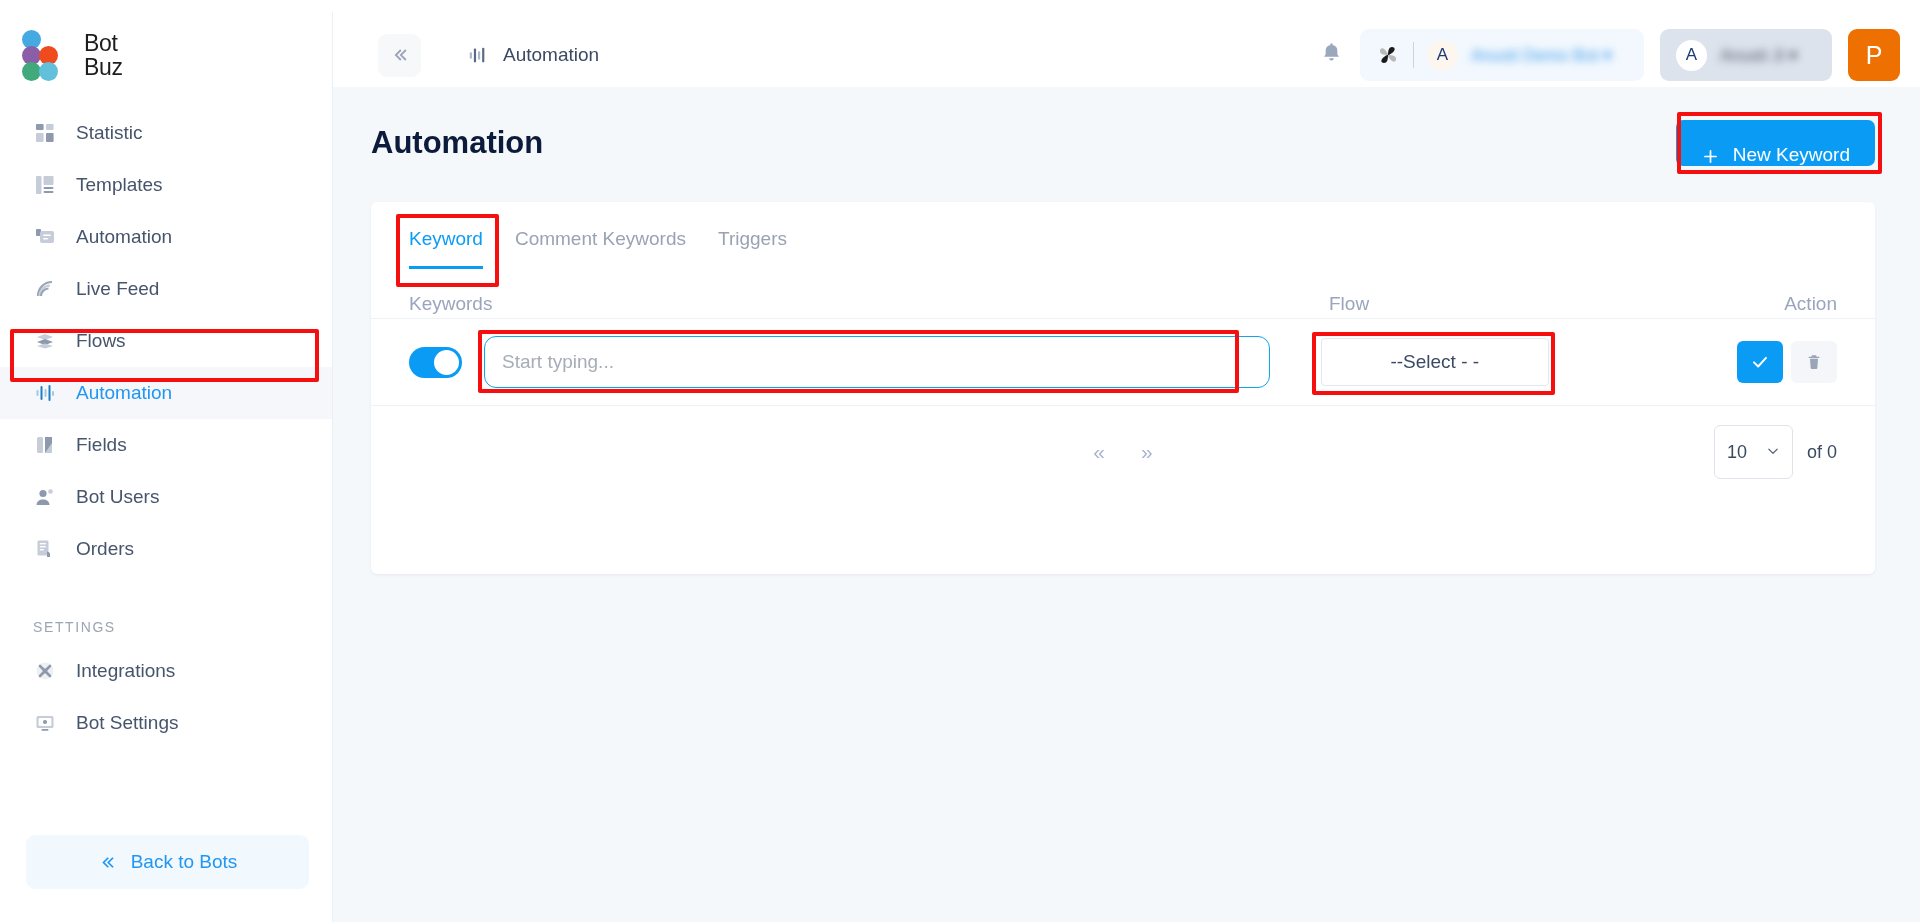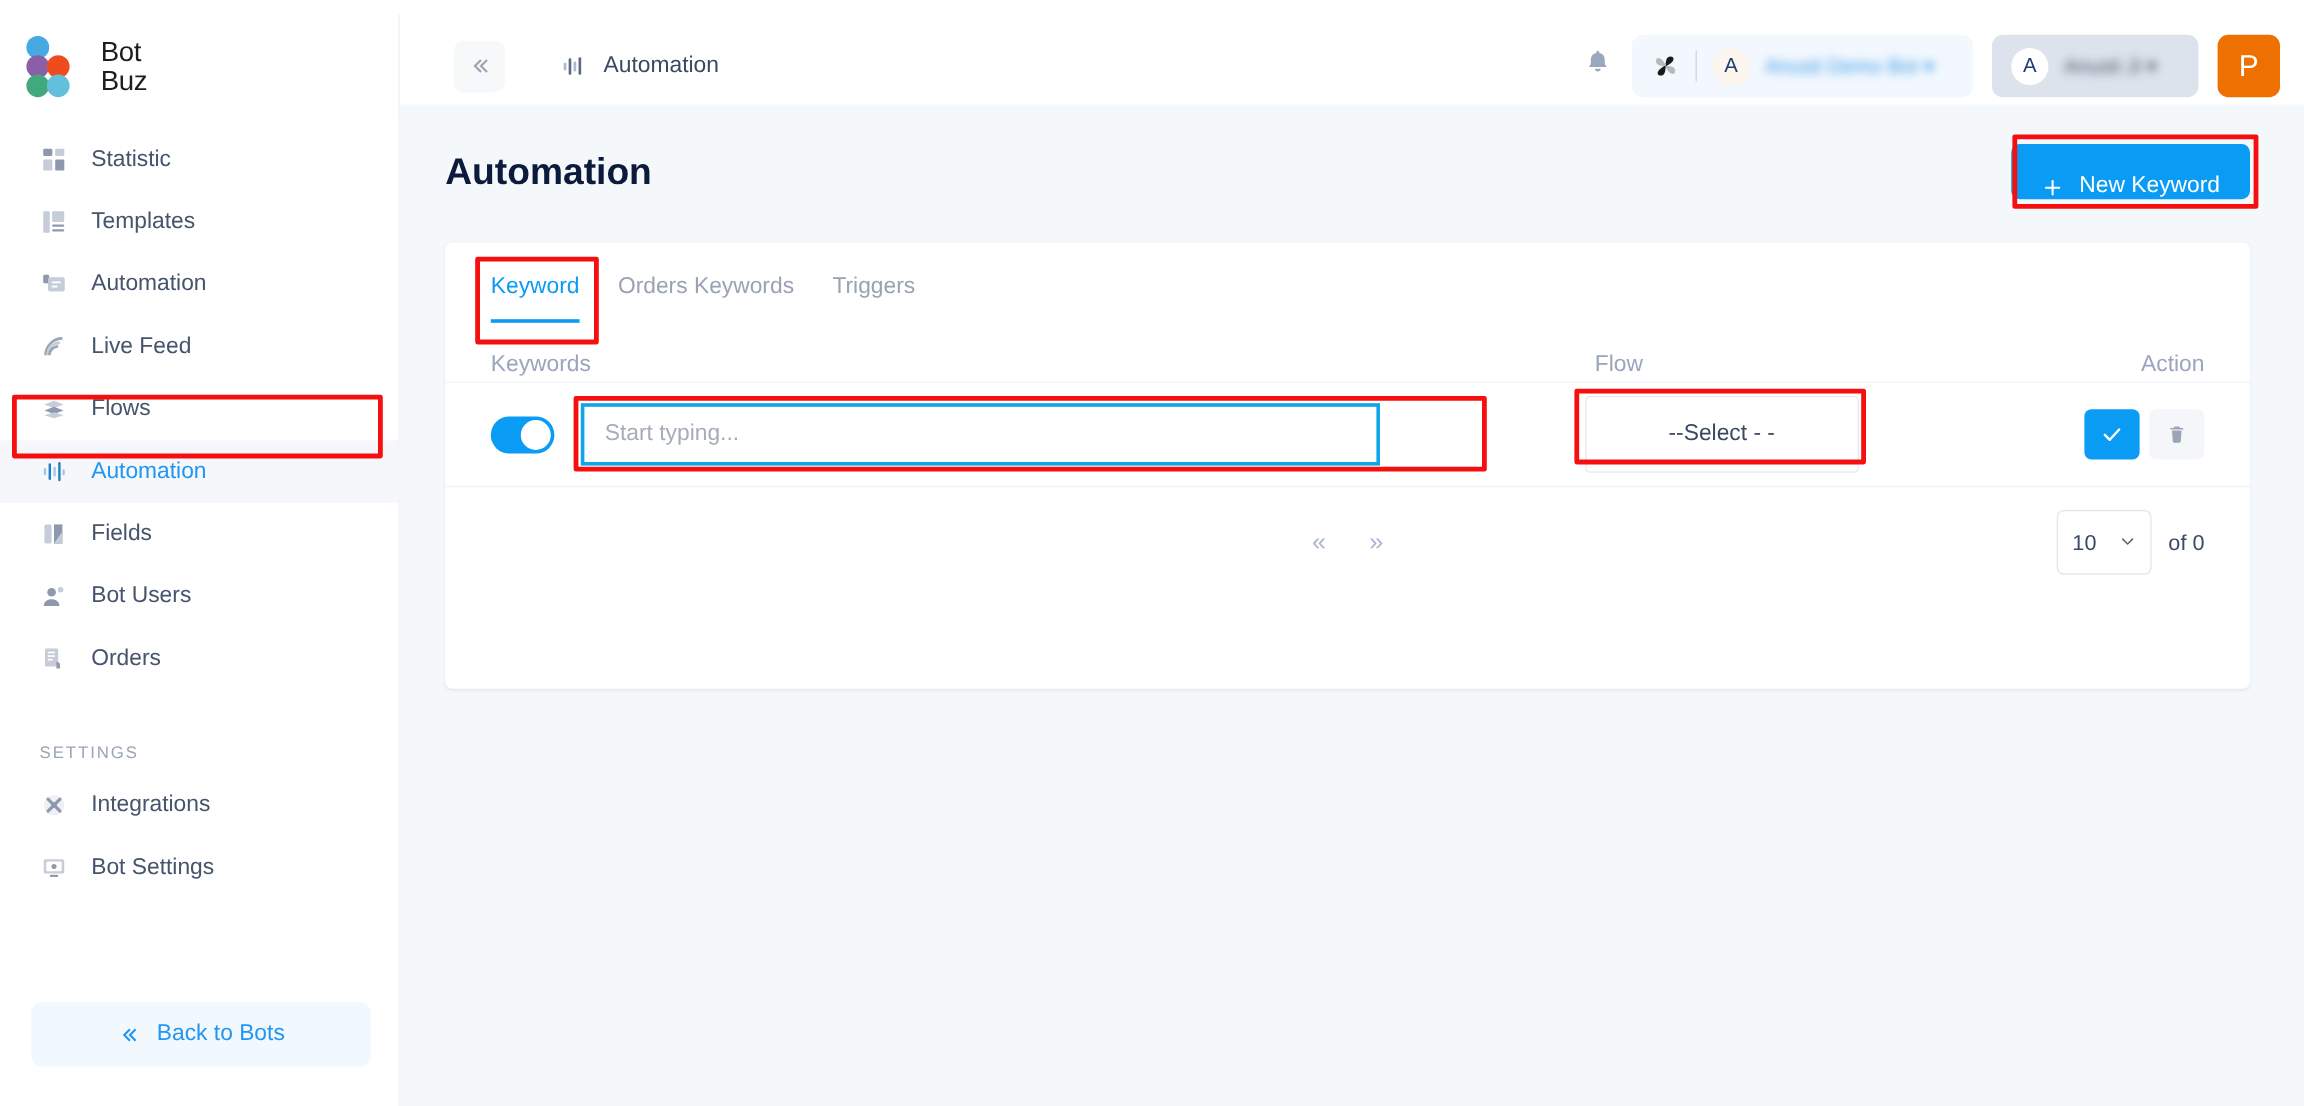--- a/index.html
+++ b/index.html
@@ -183,30 +183,30 @@
   .toggle {
     width: 53px; height: 31px; border-radius: 16px;
     background: #0a9cf5; position: relative; flex: 0 0 auto;
     margin-right: 22px; cursor: pointer;
   }
   .toggle::after {
     content: ""; position: absolute; right: 3px; top: 3px;
     width: 25px; height: 25px; border-radius: 50%; background: #fff;
   }
   .kw-input {
-    width: 666px; height: 52px;
-    border: 3px solid #0ea5e9; border-radius: 0;
+    width: 786px; height: 52px;
+    border: 1px solid #0ea5e9; border-radius: 12px;
     padding: 0 17px; font-size: 19px; color: #3b4a63;
     font-family: "Liberation Sans", sans-serif;
     outline: none;
   }
   .kw-input::placeholder { color: #a6adb8; }
   .flow-cell { width: 420px; display: flex; }
   .flow-select {
-    width: 228px; height: 64px;
+    width: 228px; height: 48px;
     border: 1px solid #e3e8ee; border-radius: 4px;
     background: #fff; font-size: 19px; color: #3b4a63;
     display: flex; align-items: center; justify-content: center;
     cursor: pointer;
   }
   .actions { flex: 1; display: flex; justify-content: flex-end; gap: 8px; }
   .btn-sq {
     width: 46px; height: 42px; border-radius: 6px; border: none;
     display: flex; align-items: center; justify-content: center;
     cursor: pointer;
@@ -459,21 +459,21 @@
     <div class="hl-box" style="right:-7px; top:-3px; width:205px; height:62px;"></div>
   </div>
 
   <div class="card">
 
     <div class="tabs">
       <div class="tab active">
         <span>Keyword</span>
       </div>
       <div class="tab">
-        <span>Orders Keywords</span>
+        <span>Comment Keywords</span>
       </div>
       <div class="tab">
         <span>Triggers</span>
       </div>
       <div class="hl-box" style="left:25px; top:12px; width:103px; height:73px;"></div>
     </div>
 
     <div class="thead">
       <div class="col-keywords">Keywords</div>
       <div class="col-flow">Flow</div>

